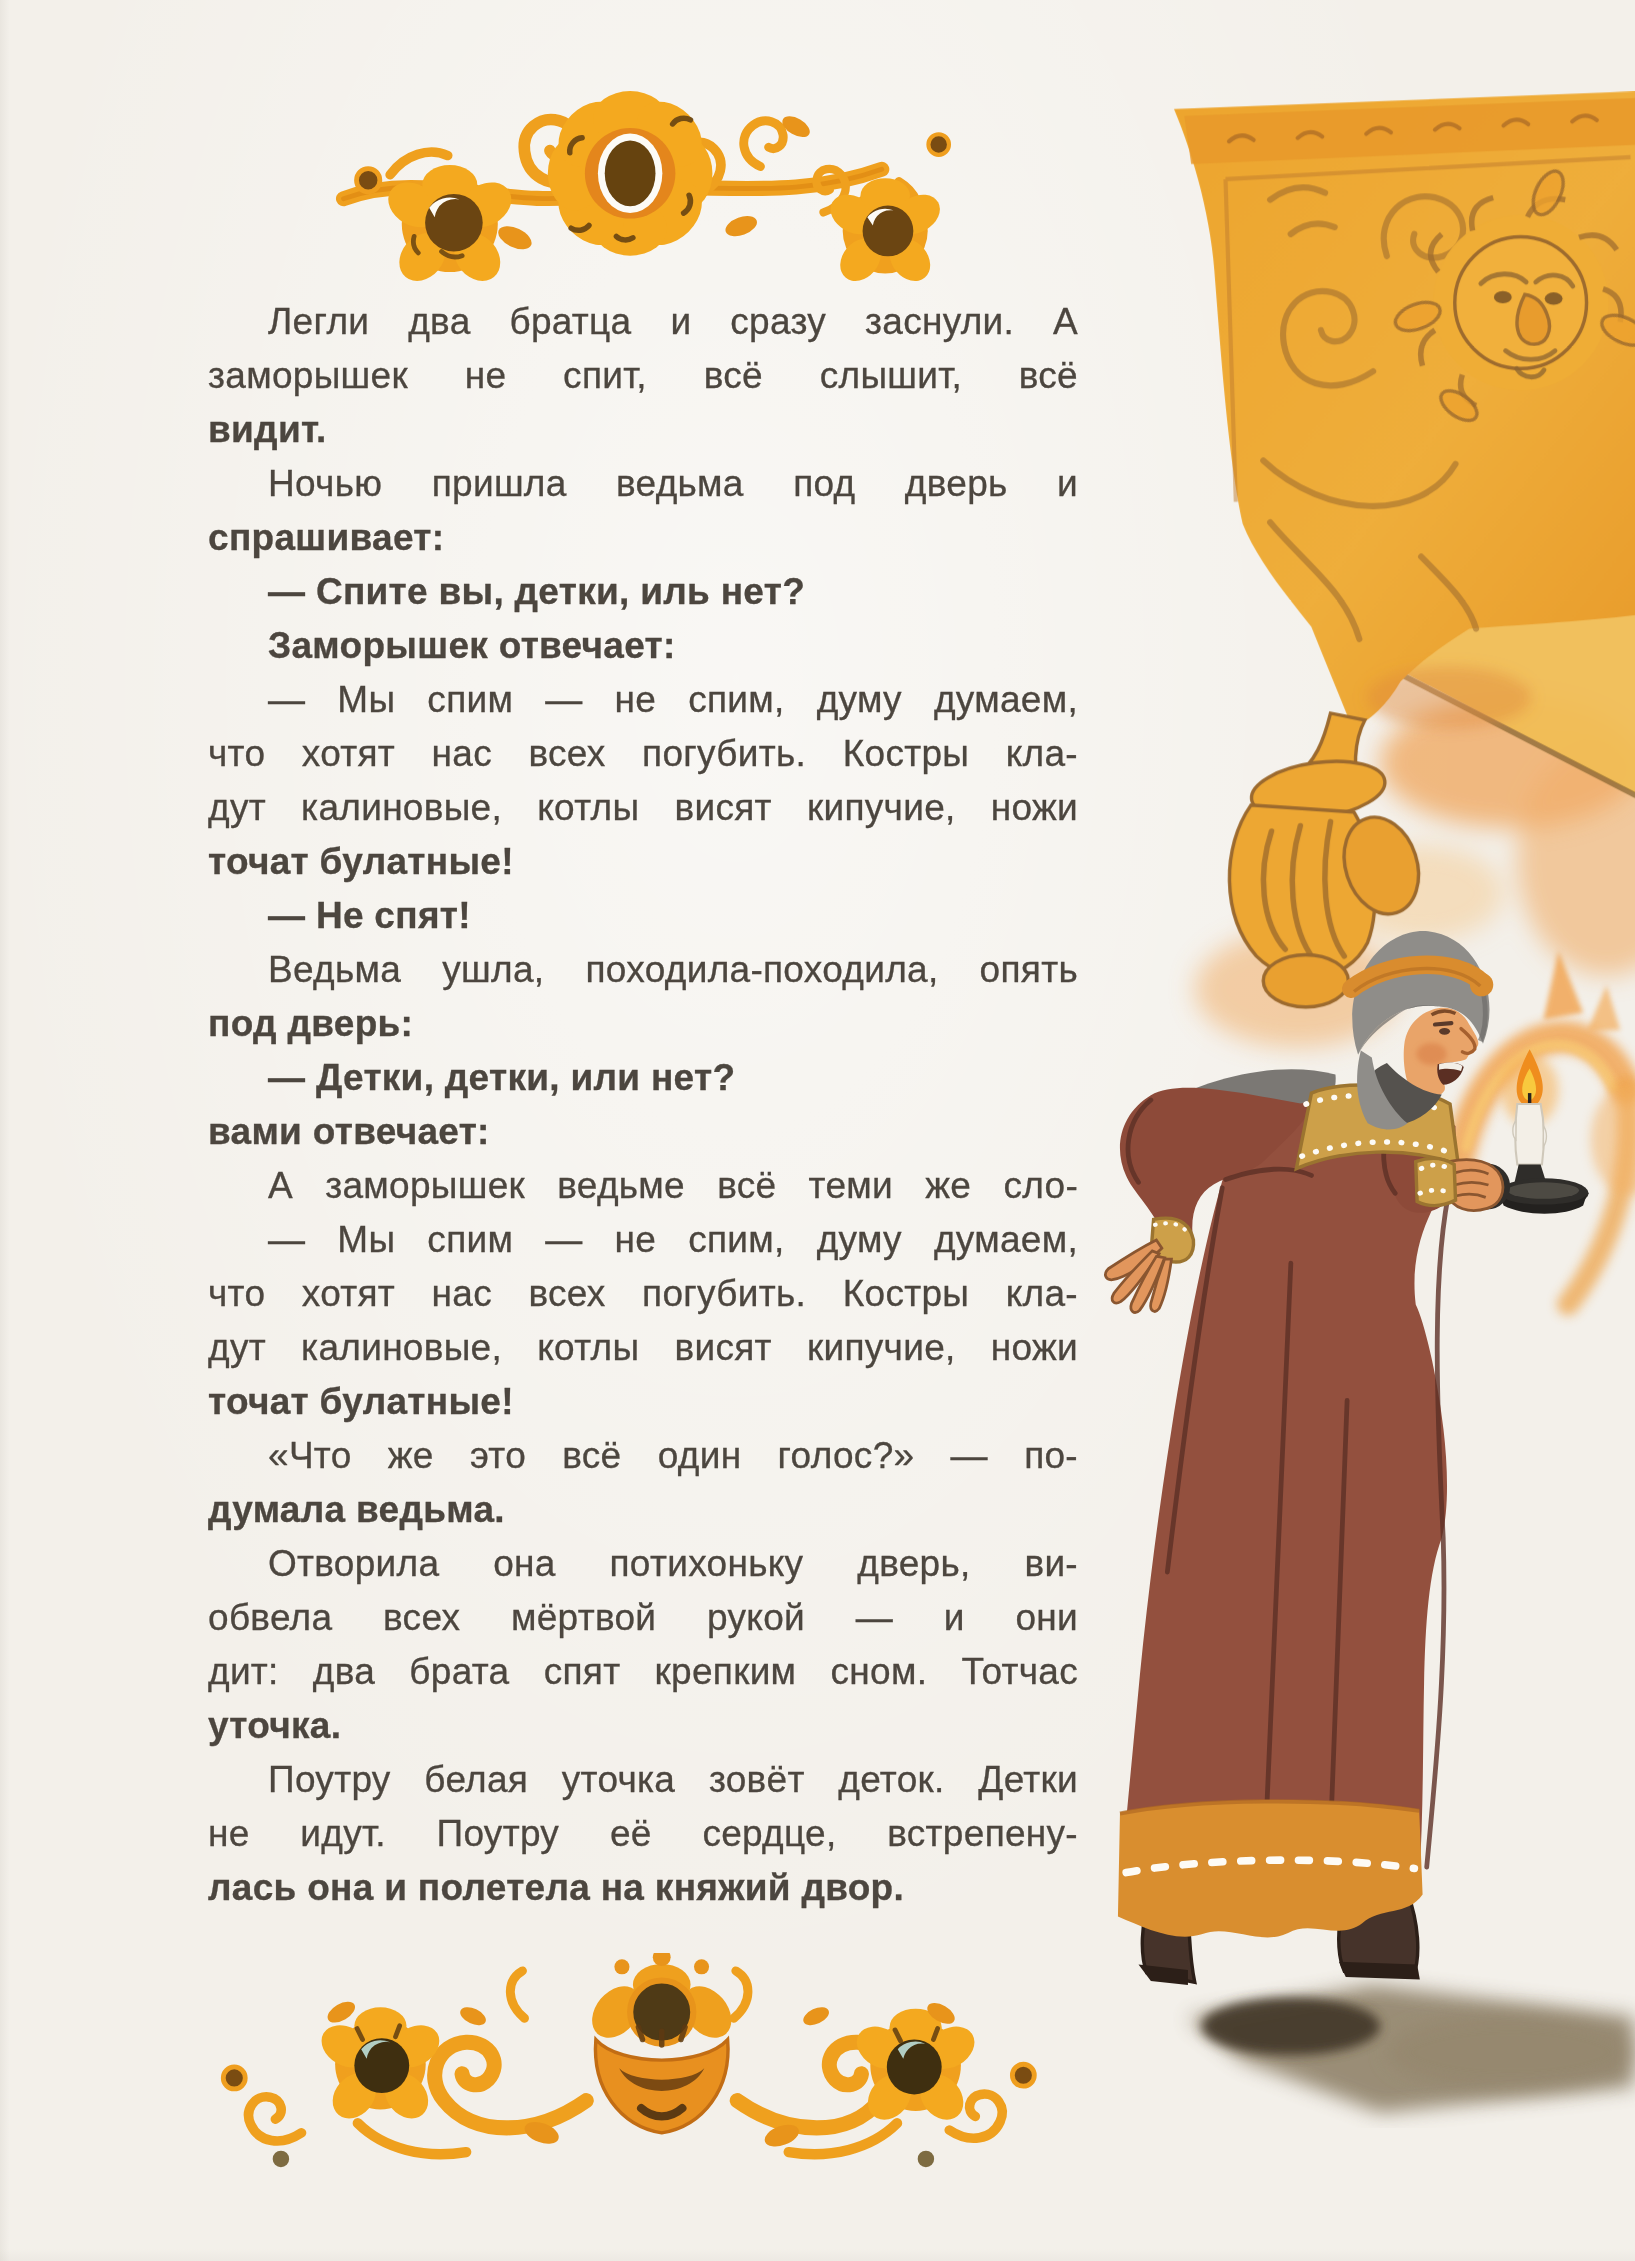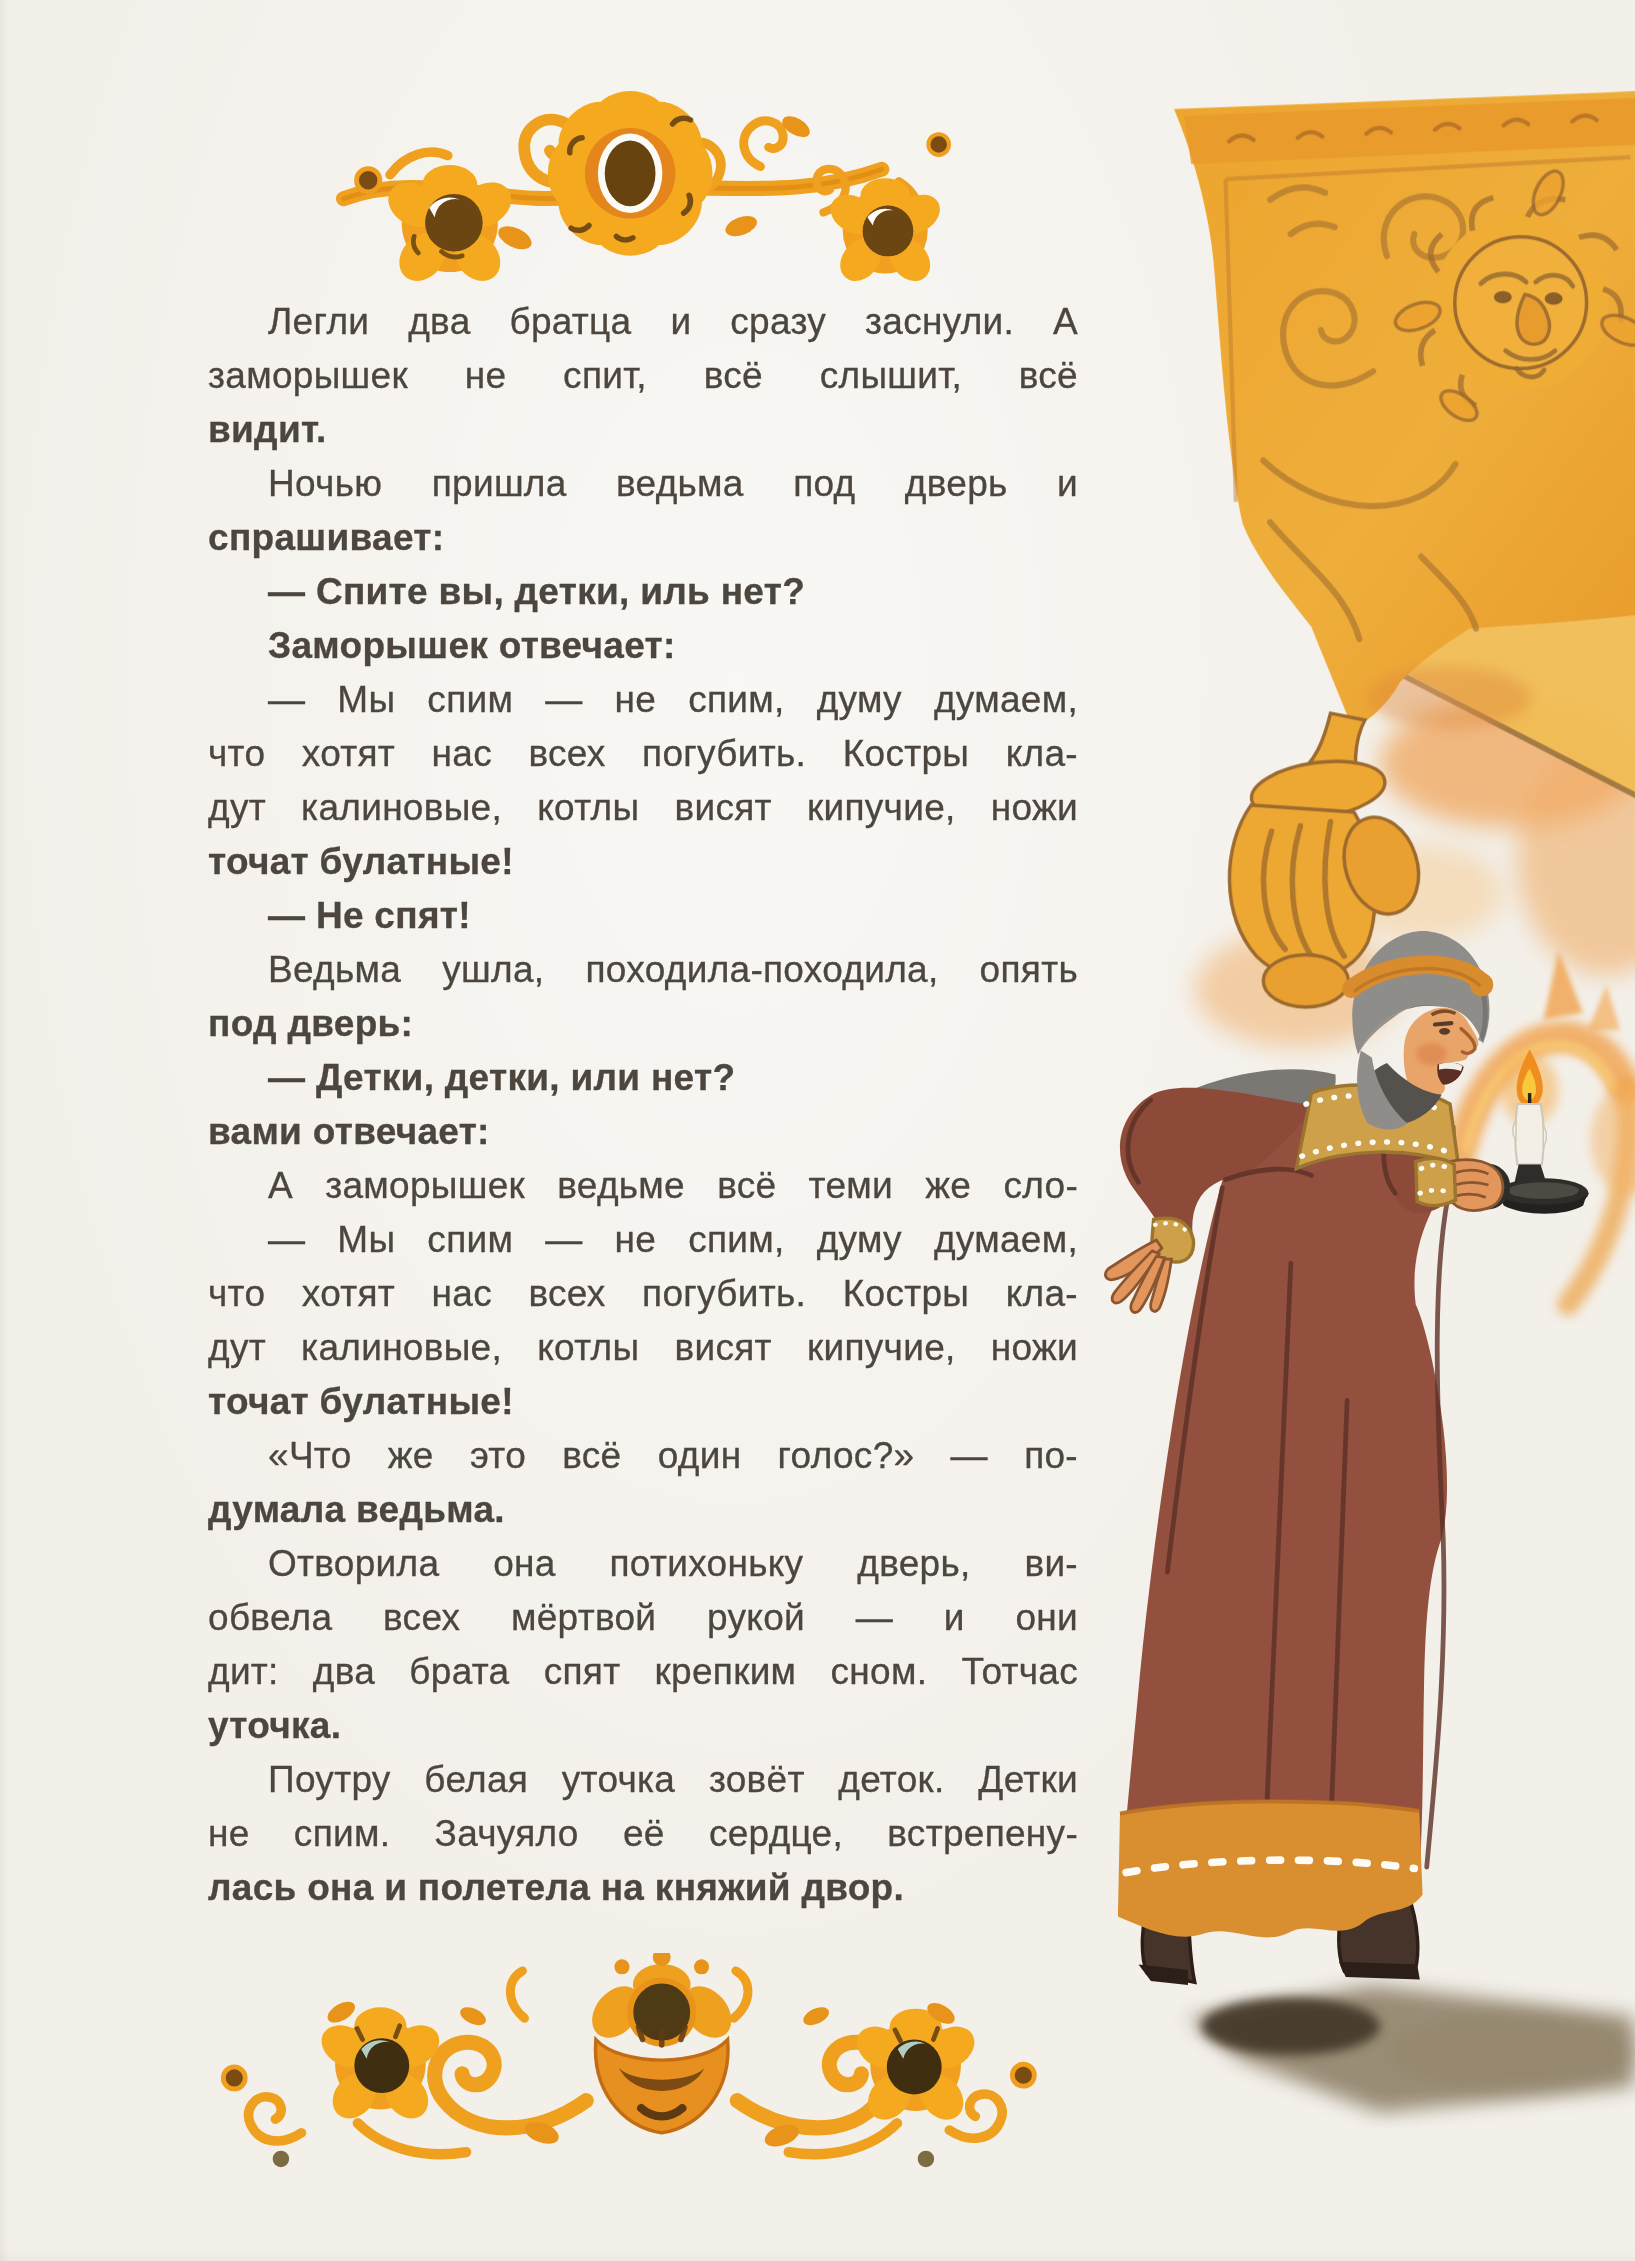--- a/index.html
+++ b/index.html
@@ -383,21 +383,21 @@
       <div class="line">что хотят нас всех погубить. Костры кла-</div>
       <div class="line">дут калиновые, котлы висят кипучие, ножи</div>
       <div class="line plast">точат булатные!</div>
       <div class="line pfirst">«Что же это всё один голос?» — по-</div>
       <div class="line plast">думала ведьма.</div>
       <div class="line pfirst">Отворила она потихоньку дверь, ви-</div>
       <div class="line">обвела всех мёртвой рукой — и они</div>
       <div class="line">дит: два брата спят крепким сном. Тотчас</div>
       <div class="line plast">уточка.</div>
       <div class="line pfirst">Поутру белая уточка зовёт деток. Детки</div>
-      <div class="line">не спим. Зачуяло её сердце, встрепену-</div>
+      <div class="line">не идут. Поутру её сердце, встрепену-</div>
       <div class="line plast">лась она и полетела на княжий двор.</div>
     </div>
 
   <svg class="art" style="left:178px;top:1953px" width="892" height="230" viewBox="0 0 1300 335">
     <g fill="none" stroke="#efa01e" stroke-linecap="round">
       <path d="M595,215 C520,268 430,268 388,215 C358,178 380,132 420,130 C456,129 472,162 452,184 C438,198 416,192 414,176" stroke-width="22"></path>
       <path d="M815,215 C890,268 980,268 1022,215 C1052,178 1030,132 990,130 C954,129 938,162 958,184 C972,198 994,192 996,176" stroke-width="22"></path>
       <path d="M180,262 C150,282 118,276 106,250 C96,228 112,206 134,210 C152,214 156,234 142,242" stroke-width="14"></path>
       <path d="M1124,258 C1154,278 1186,272 1198,246 C1208,224 1192,202 1170,206 C1152,210 1148,230 1162,238" stroke-width="14"></path>
       <path d="M505,95 C478,72 478,40 502,26 M810,95 C837,72 837,40 813,26" stroke-width="13"></path>

